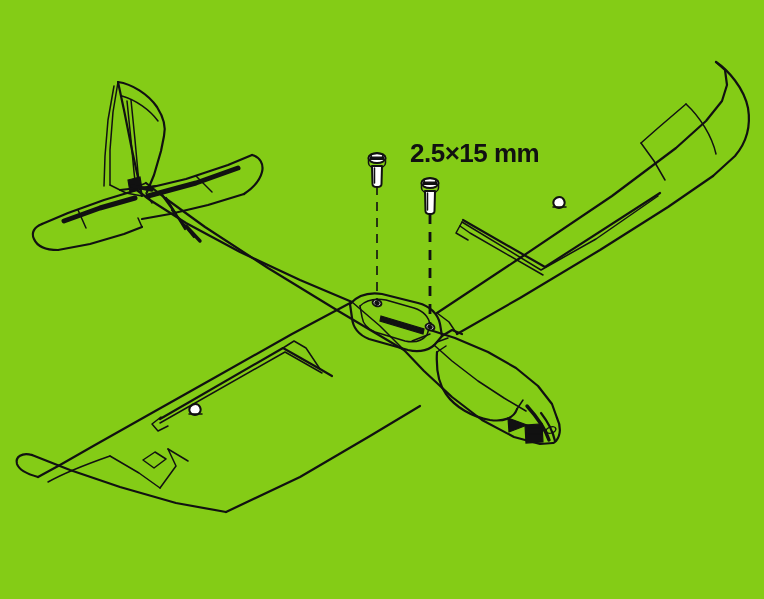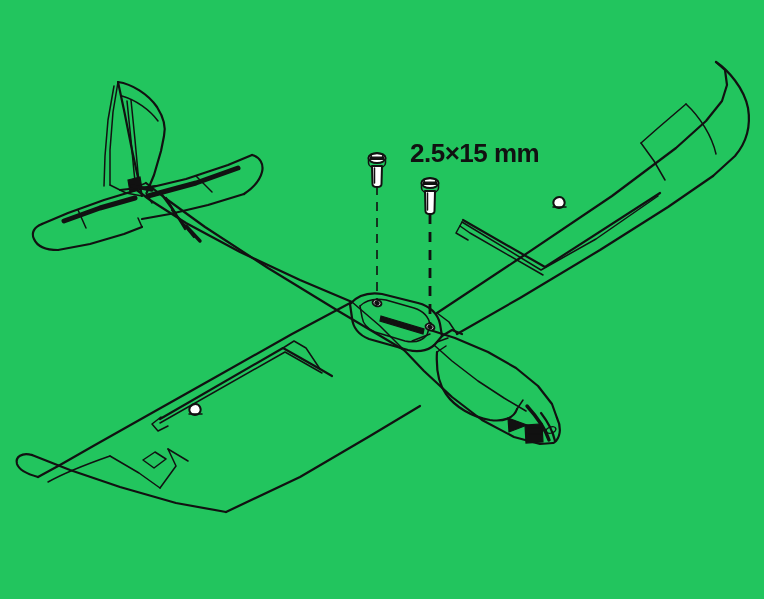--- a/index.html
+++ b/index.html
@@ -11,21 +11,21 @@
   body {
     width: 764px;
     height: 599px;
     font-family: "Liberation Sans", sans-serif;
     overflow: hidden;
   }
   #diagram-root {
     position: relative;
     width: 764px;
     height: 599px;
-    background: #22c55e;
+    background: #84cc16;
   }
   #diagram-svg {
     display: block;
     width: 764px;
     height: 599px;
   }
   .ln {
     fill: none;
     stroke: #111111;
     stroke-linecap: round;

